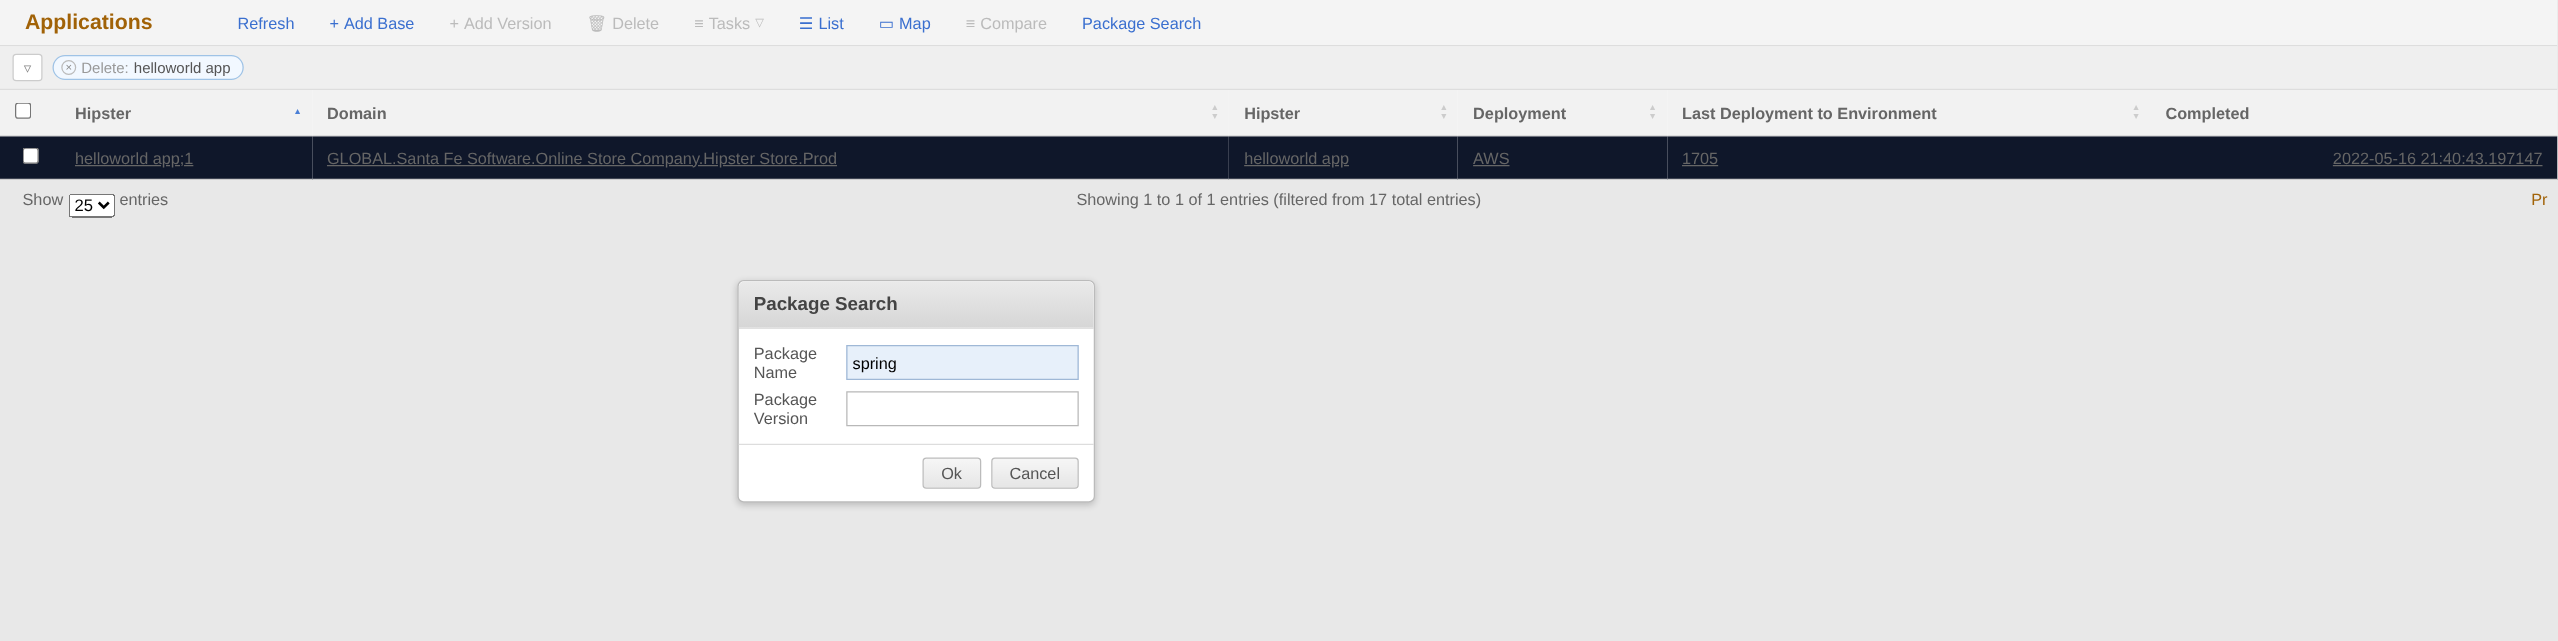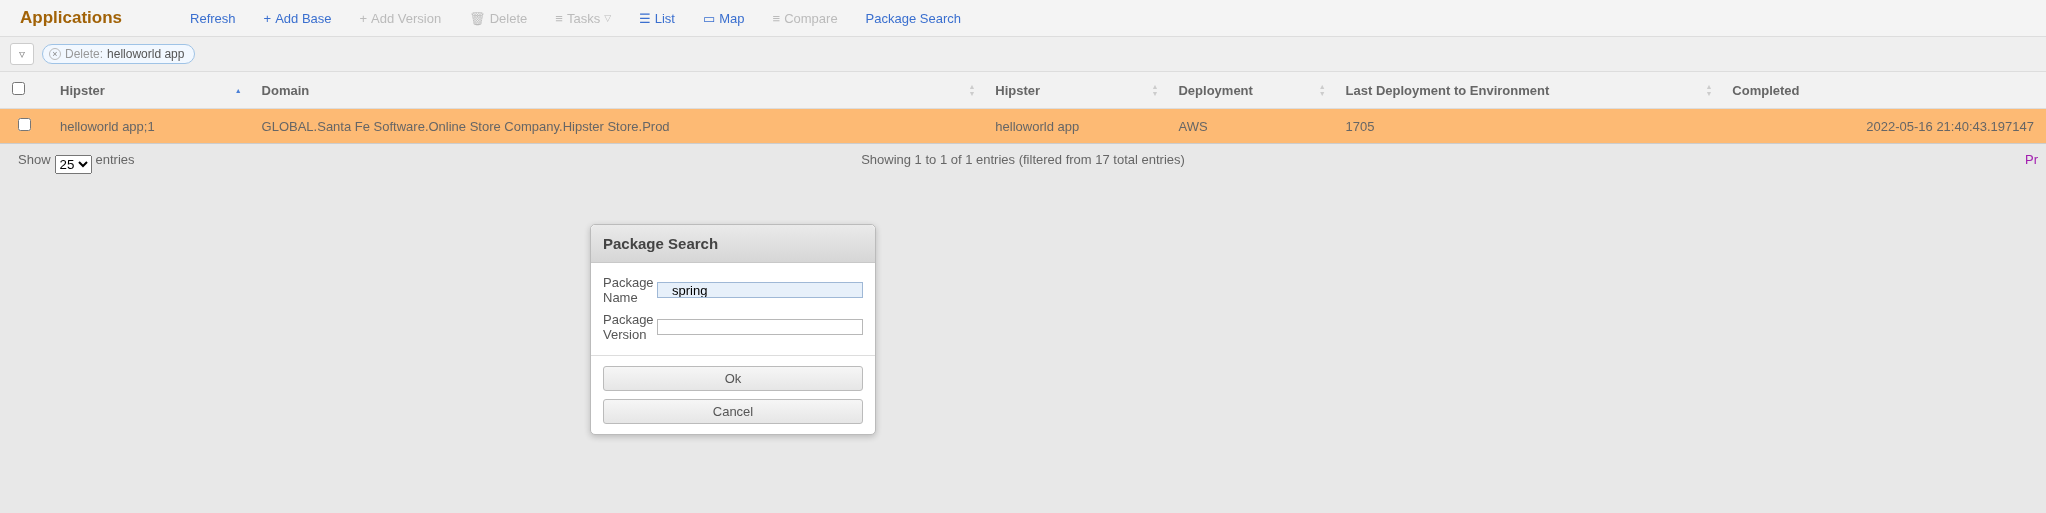--- a/index.html
+++ b/index.html
@@ -98,44 +98,45 @@
       display: flex;
       flex-direction: column;
       gap: 0;
       font-size: 7px;
       color: #ccc;
     }
     .grid thead th.sorted-asc .sorter .up { color: #4a7fd6; }
     .grid tbody td {
       padding: 9px 12px;
       color: #666;
-      background: #fdba74;
+      background: #0f172a;
       border-bottom: 1px solid #ccc;
       font-size: 13px;
+      text-decoration: underline;
     }
     .checkbox-cell { width: 48px; text-align: center; }
     .pager-row {
       display: flex;
       justify-content: flex-start;
       padding: 8px 18px;
       background: #e8e8e8;
       font-size: 13px;
       color: #666;
       position: relative;
     }
     .pager-row select { margin: 3px 4px; }
     .pager-info {
       position: absolute;
       left: 50%;
       transform: translateX(-50%);
     }
     .pager-right {
       position: absolute;
       right: 8px;
-      color: #a21caf;
+      color: #a16207;
     }
     
     .dialog {
       position: absolute;
       left: 590px;
       top: 224px;
       width: 286px;
       background: #fff;
       border: 1px solid #bbb;
       border-radius: 5px;
@@ -152,31 +153,30 @@
     }
     .dialog-body {
       padding: 12px 12px 6px 12px;
       border-bottom: 1px solid #ddd;
     }
     .form-row { display: flex; align-items: center; margin-bottom: 7px; }
     .form-row label { width: 100px; color: #555; font-size: 13px; }
     .form-row input[type="text"] {
       flex: 1;
       border: 1px solid #b8b8b8;
-      padding: 2px 14px;
-      font-size: 13px;
-      height: 16px;
+      padding: 2px 4px;
+      font-size: 13px;
+      height: 28px;
     }
     .form-row input.hl { background: #e7f0fa; border-color: #9fb8d6; }
     .dialog-footer {
       padding: 10px 12px;
       display: flex;
       justify-content: flex-end;
       gap: 8px;
-      flex-direction: column;
     }
     .btn {
       background: linear-gradient(#f6f6f6,#e6e6e6);
       border: 1px solid #bbb;
       border-radius: 3px;
       padding: 4px 14px;
       color: #555;
       font-size: 13px;
       cursor: pointer;
     }

